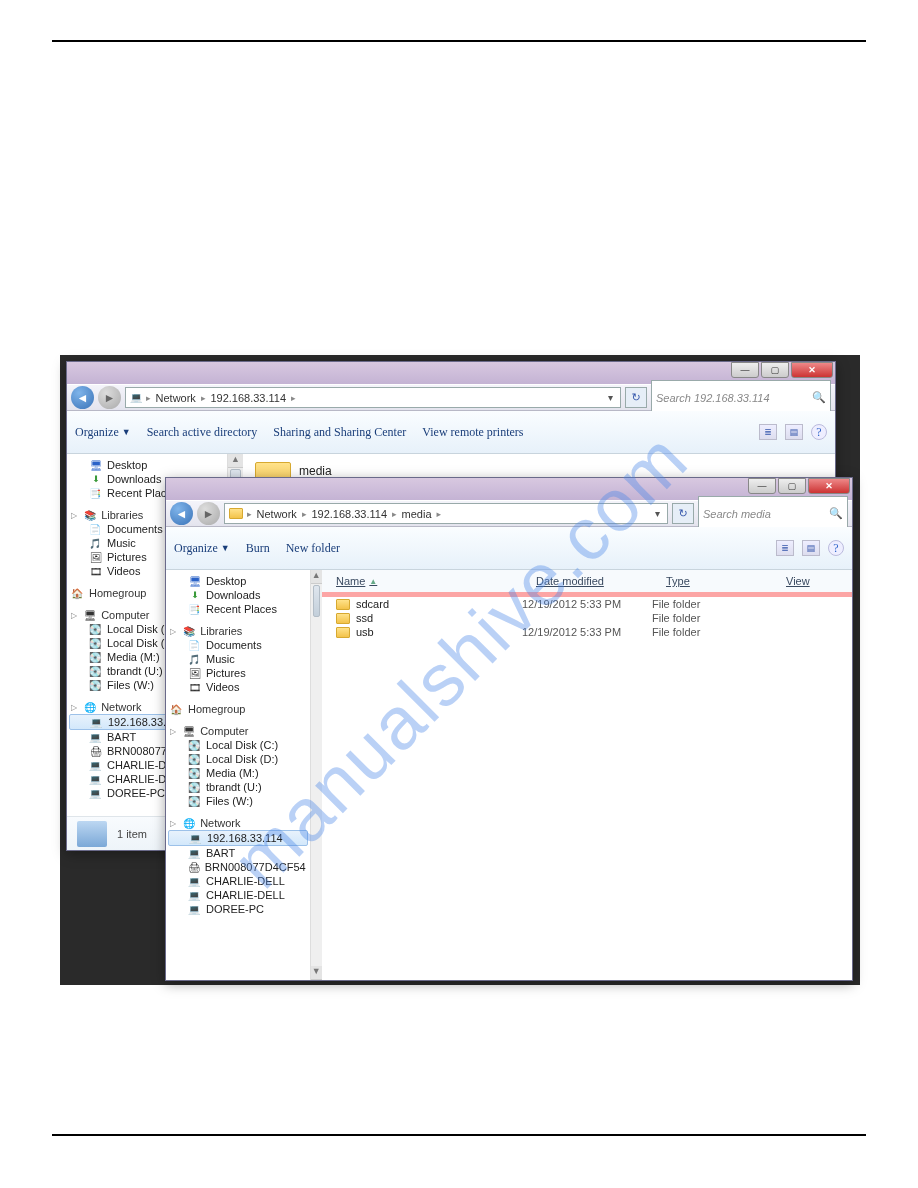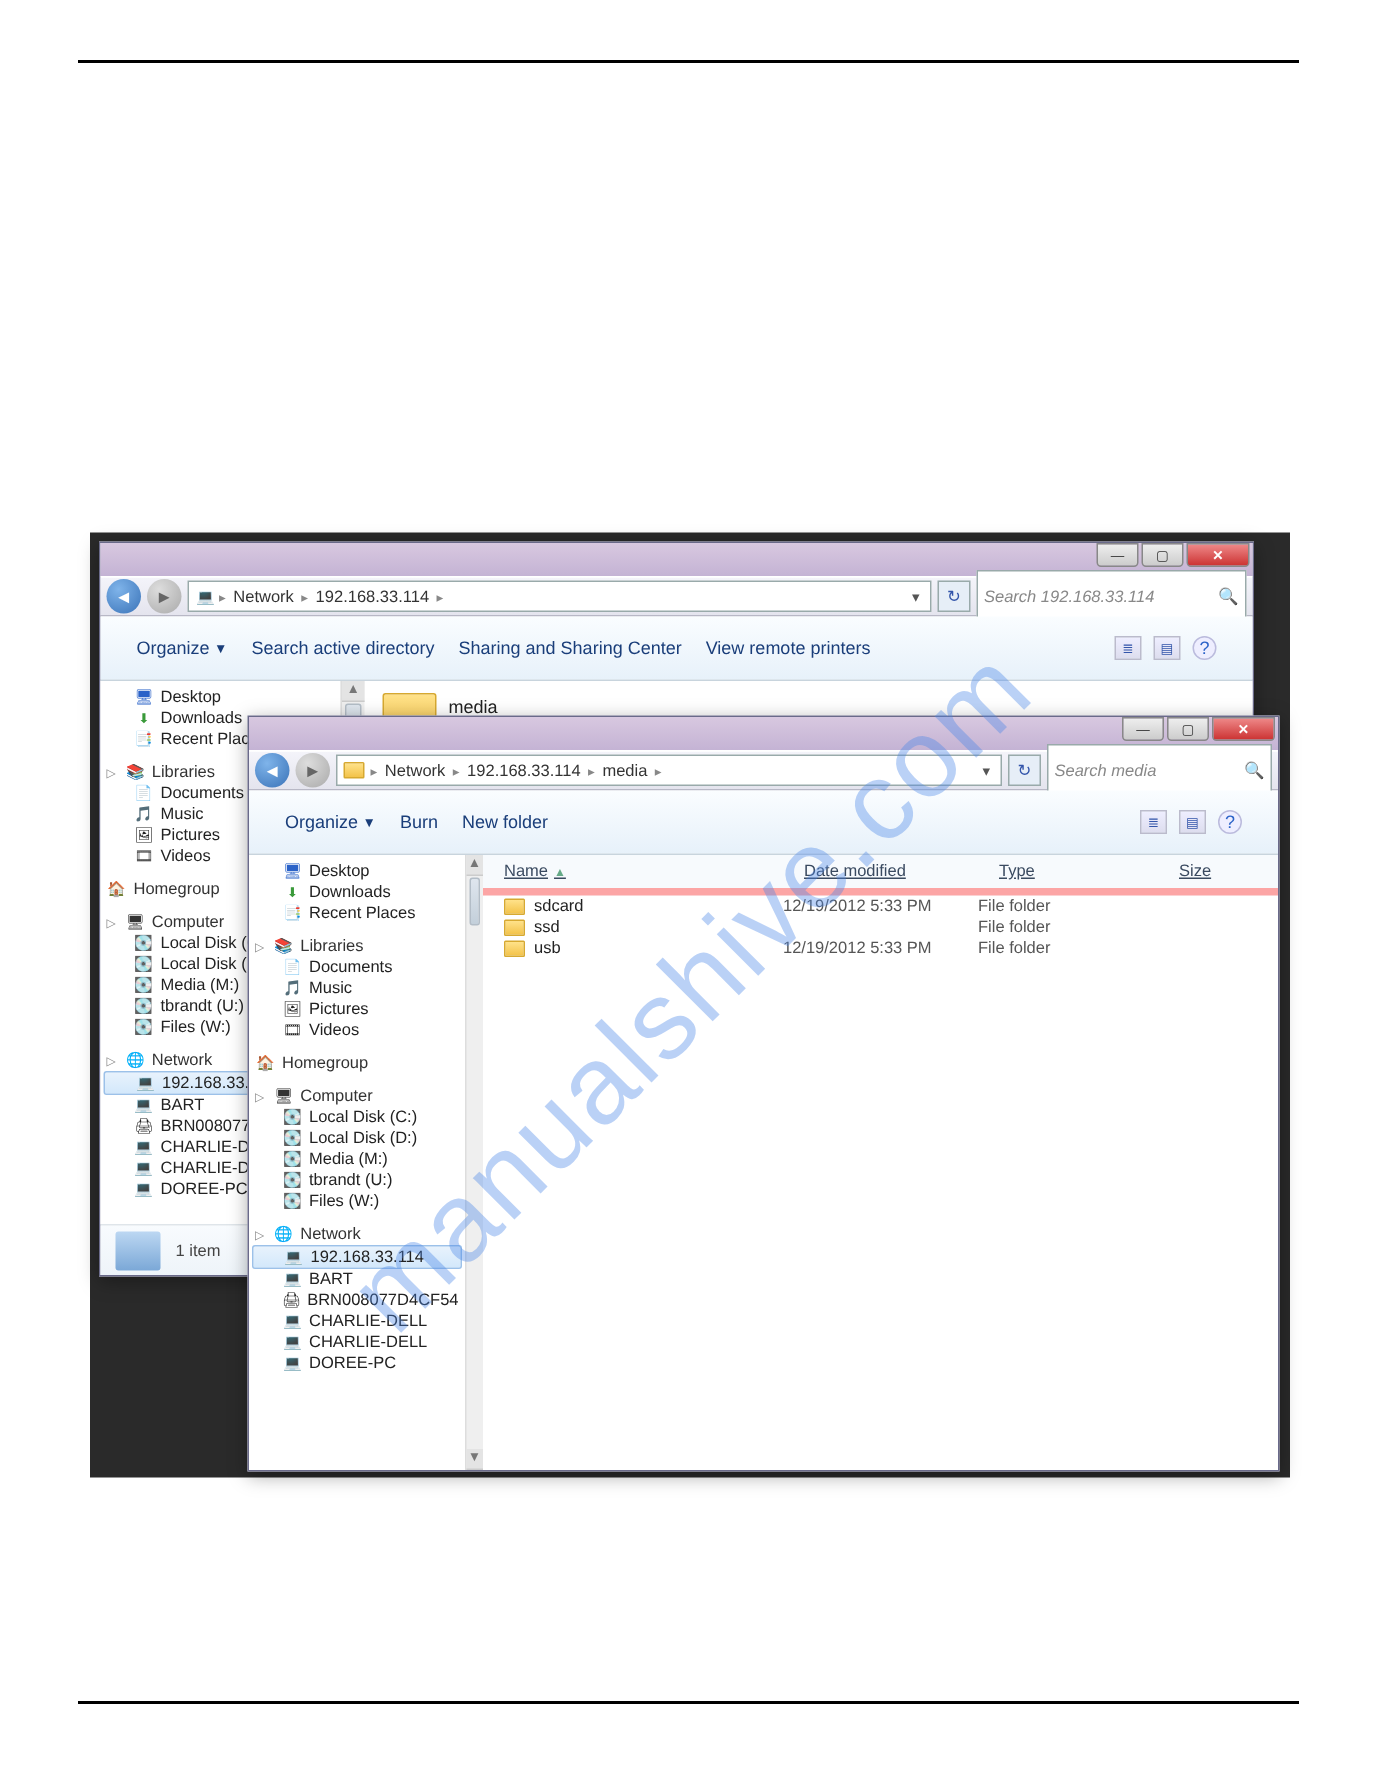--- a/index.html
+++ b/index.html
@@ -56,22 +56,22 @@
                  display:flex; align-items:center; justify-content:center; color:#35a; font-size:11px; }
   .search {
     flex:0 0 180px; height:35px; background:#fff; border:1px solid #9aa;
     display:flex; align-items:center; padding:0 4px; color:#888; font-style:italic;
   }
   .search .mg { margin-left:auto; color:#35a; font-style:normal; }
 
   .toolbar {
     height:43px; background:linear-gradient(#fafdff,#e7f1fa);
     border-bottom:1px solid #c8d4dd;
-    display:flex; align-items:center; padding:0 24px; gap:16px;
-    font-size:12px; color:#1a3e7a;
+    display:flex; align-items:center; padding:0 8px; gap:16px;
+    font-size:12px; color:#1a3e7a;font-family:Liberation Serif, serif;
   }
   .toolbar .org { display:flex; align-items:center; gap:3px; }
   .toolbar .tr { margin-left:auto; display:flex; gap:8px; align-items:center; color:#456; }
   .toolbar .org .dd { font-size:9px; }
   .view-ico { width:18px; height:16px; background:linear-gradient(#eef,#dde); border:1px solid #bbc;
               display:flex; align-items:center; justify-content:center; font-size:9px; color:#35a; }
 
   .body-row { flex:1; display:flex; overflow:hidden; background:#fff; }
   .tree {
     width:160px; background:#fff; overflow:hidden;
@@ -471,21 +471,21 @@
       <div class="ar">▼</div>
     </div>
     <div class="content">
       <div class="list-headers">
         <div class="col-name">
             <span>Name</span> 
             <span class="sort-ar">▲</span>
           </div>
         <div class="col-date">Date modified</div>
         <div class="col-type">Type</div>
-        <div class="col-size">Size</div>
+        <div class="col-size">View</div>
       </div>
       <div class="list-rows">
         <div class="list-row">
           <div class="c-name">
               <span class="ico-folderY"></span>
               <span>sdcard</span>
             </div>
           <div class="c-date">12/19/2012 5:33 PM</div>
           <div class="c-type">File folder</div>
         </div>

